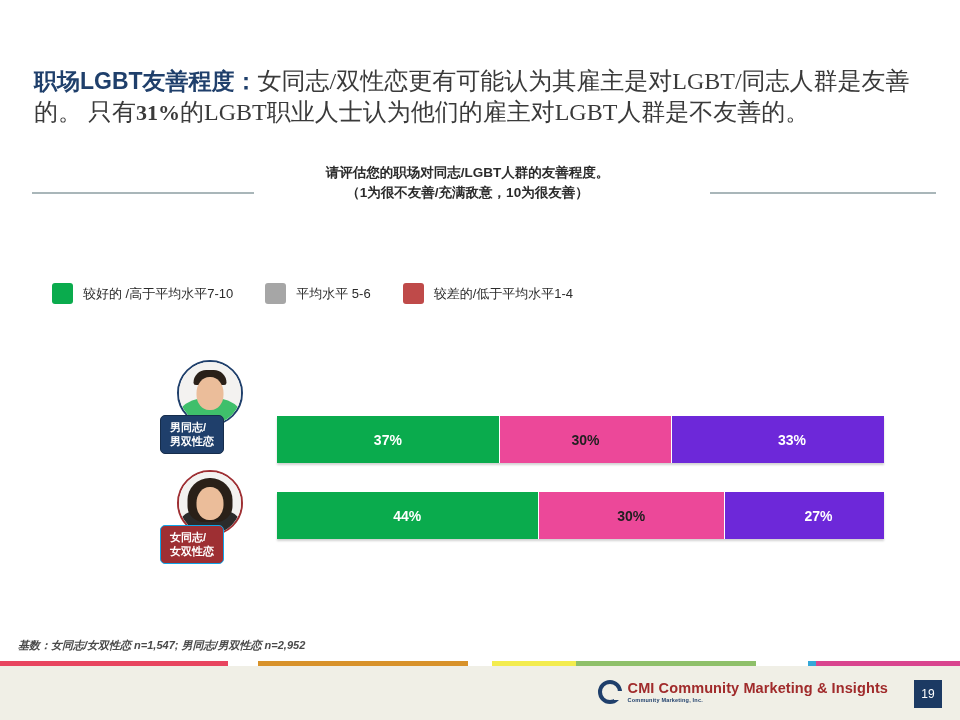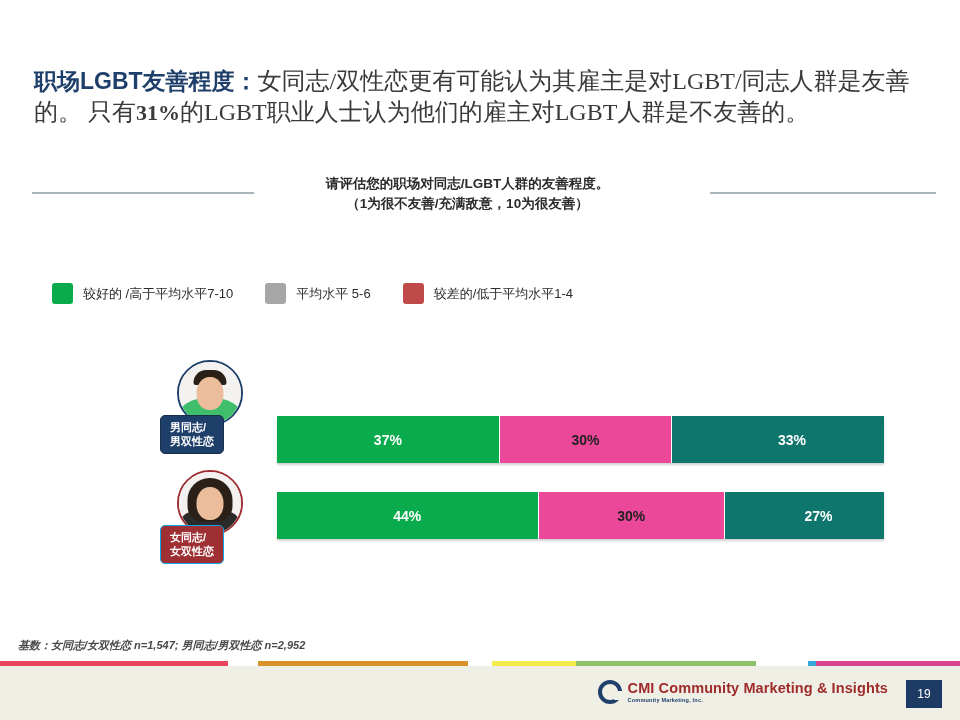--- a/index.html
+++ b/index.html
@@ -39,21 +39,21 @@
     font-family:Liberation Serif, serif; font-size:22px; }
 
   
   .divider {
     position:absolute; height:2px; background:#a9b6b9; top:192px;
   }
   .divider.left  { left:32px;  width:222px; }
   .divider.right { left:710px; width:226px; }
 
   .question {
-    position:absolute; left:0; top:174px; width:935px;
+    position:absolute; left:0; top:163px; width:935px;
     text-align:center; font-size:13.5px; font-weight:bold;
     color:#2b2b2b; line-height:20px;
   }
 
   
   .legend {
     position:absolute; left:52px; top:283px;
     display:flex; align-items:center;
   }
   .legend-item { display:flex; align-items:center; margin-right:32px; }
@@ -119,21 +119,21 @@
   .bar.male   { top:416px; }
   .bar.female { top:492px; }
   .seg {
     display:flex; align-items:center; justify-content:center;
     font-size:14px; font-weight:bold; height:100%;
     border-right:1px solid #ffffff;
   }
   .seg:last-child { border-right:none; }
   .seg.good   { background:#0aab4d; color:#ffffff; }
   .seg.avg    { background:#ec4899; color:#1f1f1f;text-align:center; }
-  .seg.bad    { background:#0f766e; color:#ffffff;padding-left:28px; }
+  .seg.bad    { background:#6d28d9; color:#ffffff;padding-left:28px; }
 
   
   .footnote {
     position:absolute; left:18px; top:638px;
     font-size:11px; font-style:italic; font-weight:bold; color:#4a4a4a;
   }
 
   
   .stripes { position:absolute; left:0; top:661px; width:960px; height:5px; }
   .stripe { position:absolute; top:0; height:5px; }
@@ -158,21 +158,21 @@
   .logo-text { line-height:1; }
   .logo-main {
     font-size:14.5px; font-weight:bold; color:#a02b2b; letter-spacing:.1px;
   }
   .logo-sub {
     font-size:5.5px; font-weight:bold; color:#1f3f6b; margin-top:2px;
     letter-spacing:.2px;
   }
   .page-num {
     position:absolute; right:18px; top:680px;
-    width:36px; height:28px; background:#1c3a63; color:#ffffff;
+    width:28px; height:28px; background:#1c3a63; color:#ffffff;
     font-size:12px; display:flex; align-items:center; justify-content:center;
   }
 </style>
 </head>
 <body>
 
 <div class="slide">
 
 
   <div class="title-block"><span class="hl">职场LGBT友善程度：</span><span>女同志/双性恋更有可能认为其雇主是对LGBT/同志人群是友善的。 只有</span><span class="bold">31%</span><span>的LGBT职业人士认为他们的雇主对LGBT人群是不友善的。</span></div>

